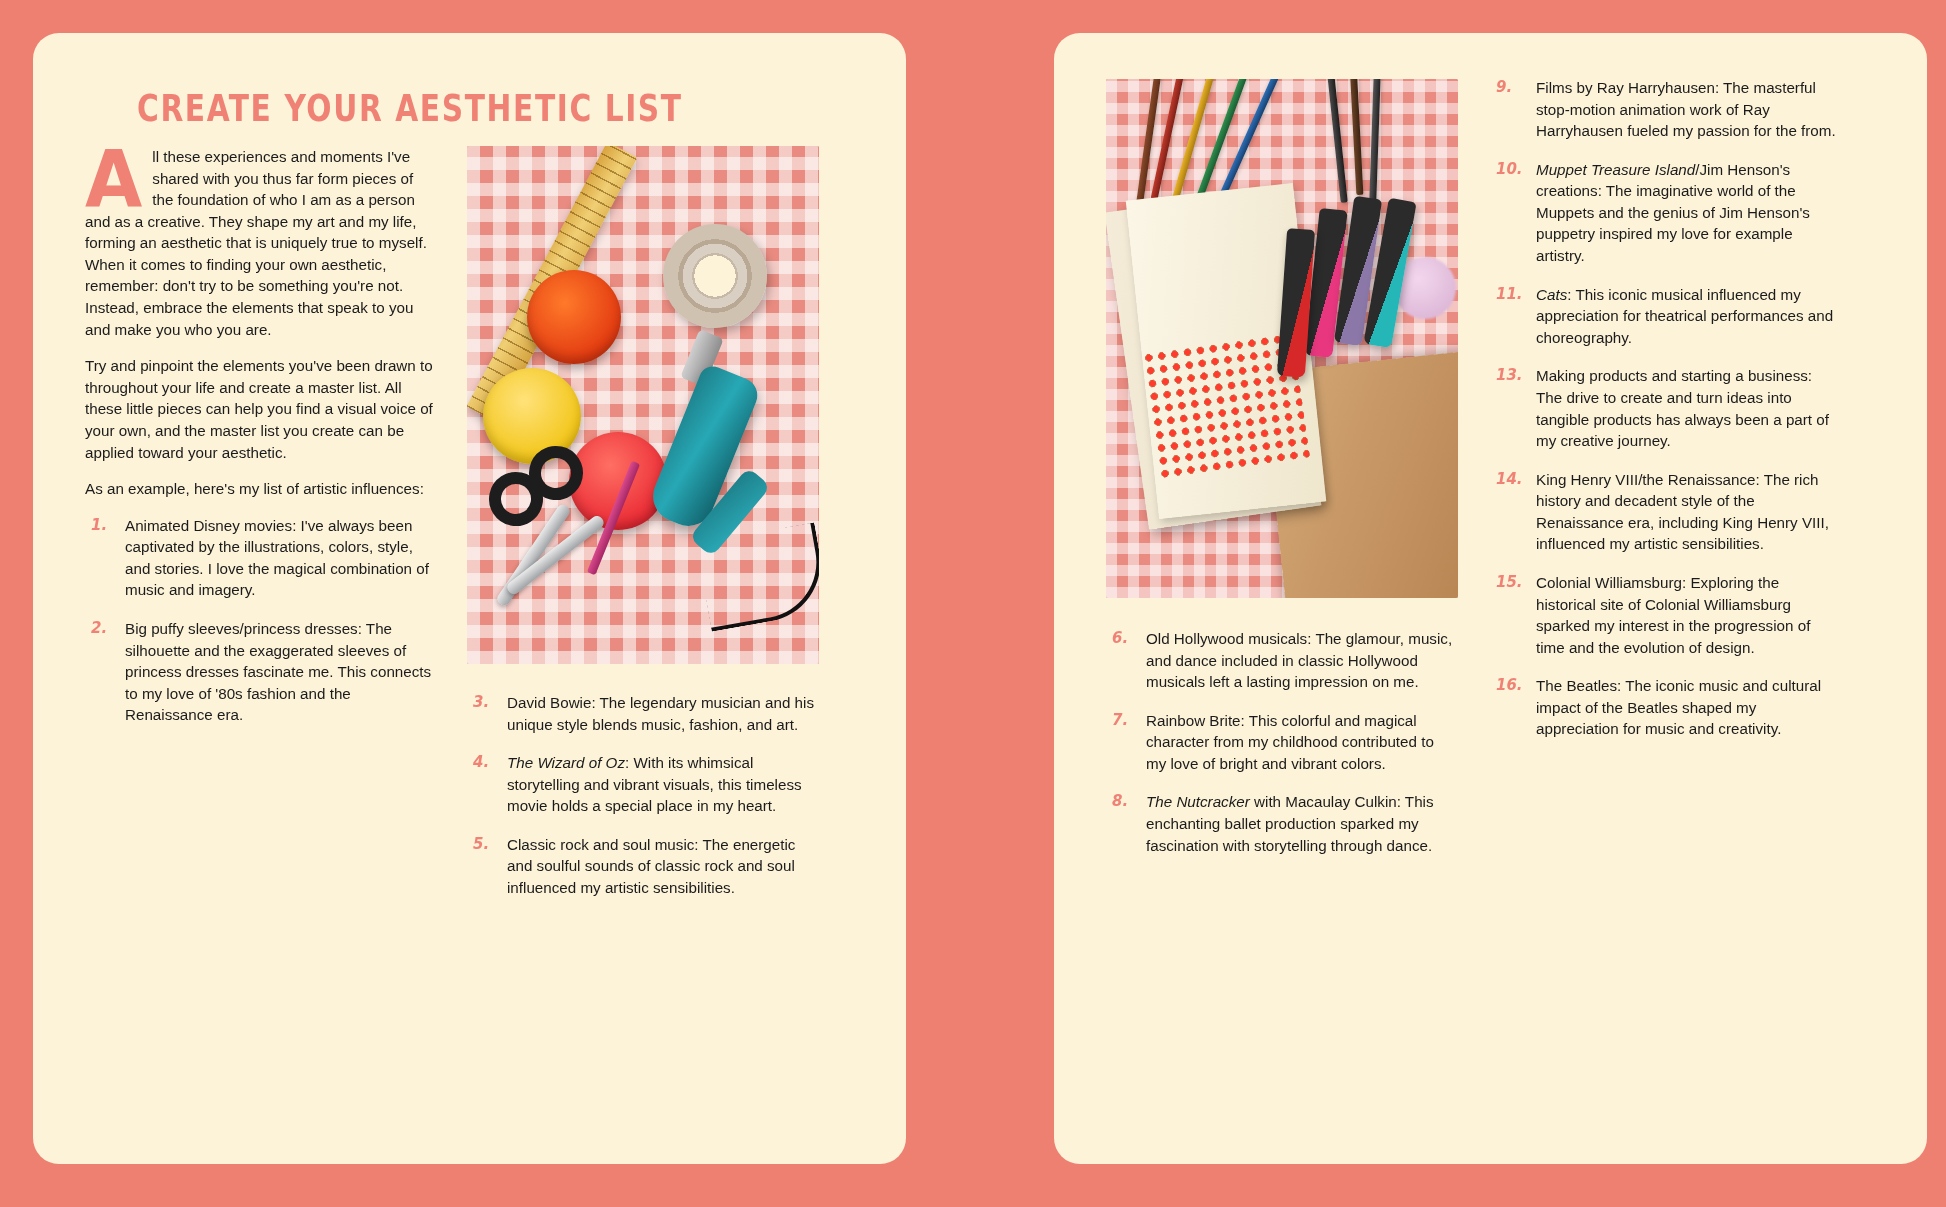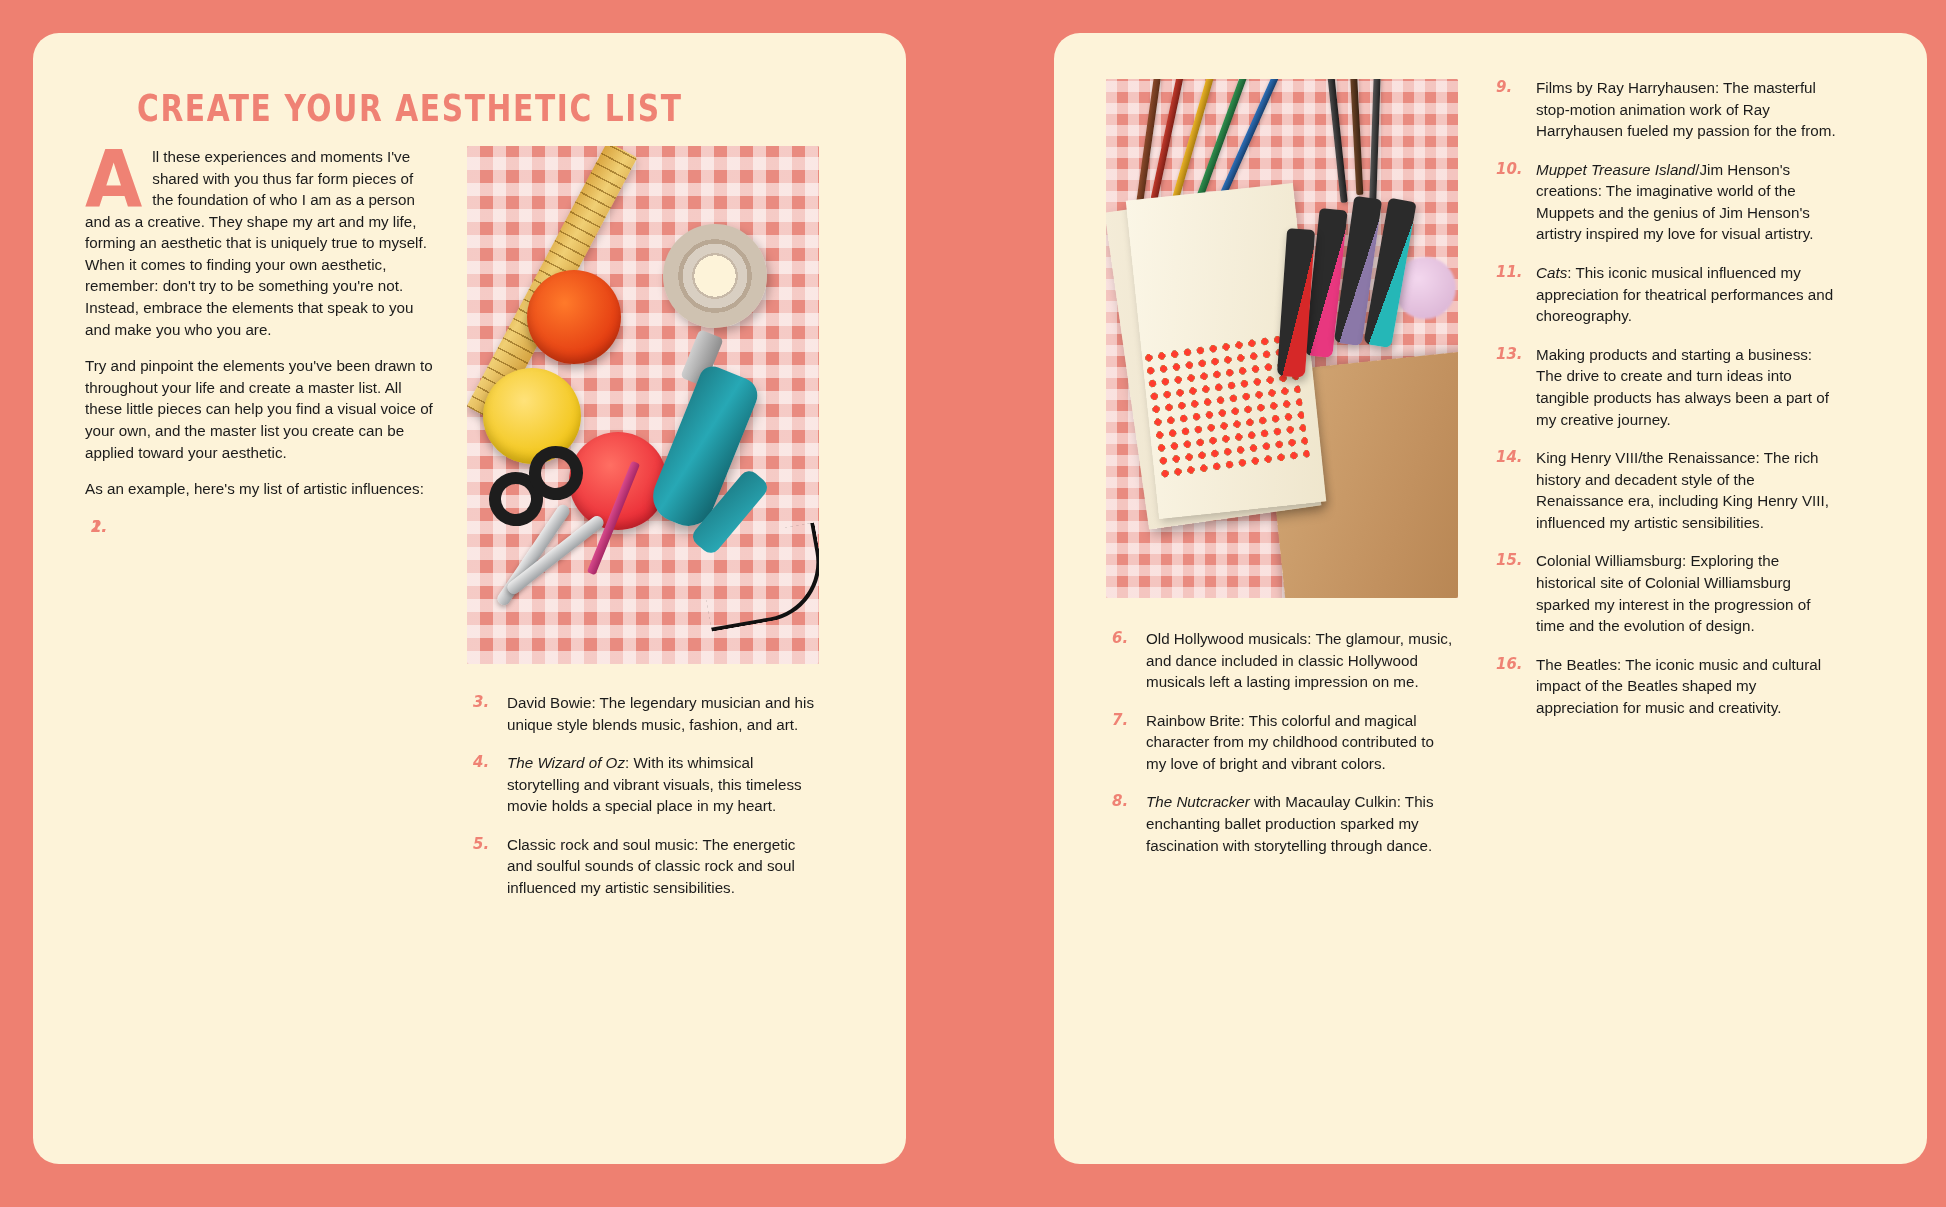--- a/index.html
+++ b/index.html
@@ -306,23 +306,25 @@
       <div class="col">
         <p class="body dropcap-para">
           <span class="dropcap">A</span><span>ll these experiences and moments I've shared with you thus far form pieces of the foundation of who I am as a person and as a creative. They shape my art and my life, forming an aesthetic that is uniquely true to myself. When it comes to finding your own aesthetic, remember: don't try to be something you're not. Instead, embrace the elements that speak to you and make you who you are.</span>
         </p>
         <p class="body">Try and pinpoint the elements you've been drawn to throughout your life and create a master list. All these little pieces can help you find a visual voice of your own, and the master list you create can be applied toward your aesthetic.</p>
         <p class="body">As an example, here's my list of artistic influences:</p>
 
         <ol class="alist">
           <li>
             <span class="num">1.</span>
+            <span>Animated Disney movies: I've always been captivated by the illustrations, colors, style, and stories. I love the magical combination of music and imagery.</span>
           </li>
           <li>
             <span class="num">2.</span>
+            <span>Big puffy sleeves/princess dresses: The silhouette and the exaggerated sleeves of princess dresses fascinate me. This connects to my love of '80s fashion and the Renaissance era.</span>
           </li>
         </ol>
       </div>
 
       <div class="col">
         <div class="photo tall">
           <div class="checker"></div>
           <div class="obj ruler"></div>
           <div class="obj tape"></div>
           <div class="obj paint-orange"></div>
@@ -408,21 +410,21 @@
       </div>
 
       <div class="rcol">
         <ol class="alist">
           <li class="wide">
             <span class="num">9.</span>
             <span>Films by Ray Harryhausen: The masterful stop-motion animation work of Ray Harryhausen fueled my passion for the from.</span>
           </li>
           <li class="wide">
             <span class="num">10.</span>
-            <em>Muppet Treasure Island</em><span>/Jim Henson's creations: The imaginative world of the Muppets and the genius of Jim Henson's artistry inspired my love for visual artistry.</span>
+            <em>Muppet Treasure Island</em><span>/Jim Henson's creations: The imaginative world of the Muppets and the genius of Jim Henson's puppetry inspired my love for example artistry.</span>
           </li>
           <li class="wide">
             <span class="num">11.</span>
             <em>Cats</em><span>: This iconic musical influenced my appreciation for theatrical performances and choreography.</span>
           </li>
           <li class="wide">
             <span class="num">13.</span>
             <span>Making products and starting a business: The drive to create and turn ideas into tangible products has always been a part of my creative journey.</span>
           </li>
           <li class="wide">

